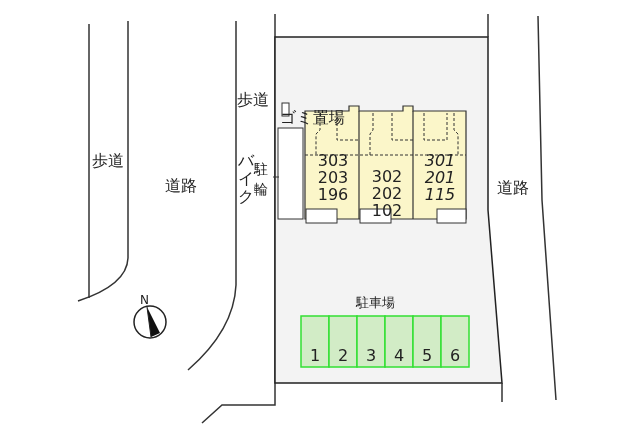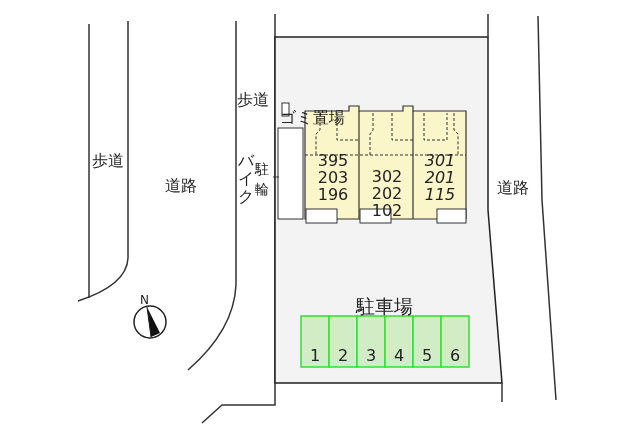--- a/index.html
+++ b/index.html
@@ -1,23 +1,23 @@
 <!DOCTYPE html>
 <html><head>
 <meta charset="utf-8">
 <style>
   html, body { margin: 0; padding: 0; background: #ffffff; }
   body { width: 640px; height: 427px; overflow: hidden; position: relative;
          font-family: "DejaVu Sans", "Liberation Sans", sans-serif; }
   #map { position: absolute; left: 0; top: 0; width: 640px; height: 427px; }
   .lbl { position: absolute; font-size: 16px; color: #222; line-height: 1; white-space: nowrap; }
-  .vlbl { position: absolute; font-size: 16px; color: #222; line-height: 18px; width: 16px; text-align: center; }
+  .vlbl { position: absolute; font-size: 16px; color: #222; line-height: 18px; width: 16px; text-align: left; }
   .unit-nums { position: absolute; font-size: 16px; color: #222; line-height: 17px; text-align: center; width: 44px; }
   .pk-num { position: absolute; font-size: 16px; color: #222; width: 28px; text-align: center; top: 346px; }
-  .pk-title { position: absolute; font-size: 19px; color: #222; }
+  .pk-title { position: absolute; font-size: 13px; color: #222; }
 </style>
 </head>
 <body>
 
 <svg id="map" viewBox="0 0 640 427" xmlns="http://www.w3.org/2000/svg">
 
   <g stroke="#333" stroke-width="1.5" fill="none">
     <line x1="89" y1="24" x2="89" y2="298"></line>
     <path d="M128 21 L128 258 Q127 285 78 301"></path>
   </g>
@@ -74,21 +74,21 @@
 <div class="lbl" style="left:92px;top:153px;">歩道</div>
 <div class="lbl" style="left:165px;top:178px;">道路</div>
 <div class="lbl" style="left:237px;top:92px;">歩道</div>
 <div class="lbl" style="left:497px;top:180px;">道路</div>
 <div class="lbl" style="left:280px;top:82px;margin-top:28px;">ゴミ置場</div>
 <div class="vlbl" style="left:238px;top:152px;">バイク</div>
 <div class="vlbl" style="left:254px;top:159px;font-size:14px;line-height:20px;">駐輪</div>
 <div class="lbl" style="left:140px;top:294px;font-size:12px;">N</div>
 
 <div class="unit-nums" style="left:311px;top:152px;">
-  <div>395</div>
+  <div>303</div>
   <div>203</div>
   <div>196</div>
 </div>
 <div class="unit-nums" style="left:365px;top:168px;">
   <div>302</div>
   <div>202</div>
   <div>102</div>
 </div>
 <div class="unit-nums" style="left:418px;top:152px;font-style:italic;">
   <div>301</div>

